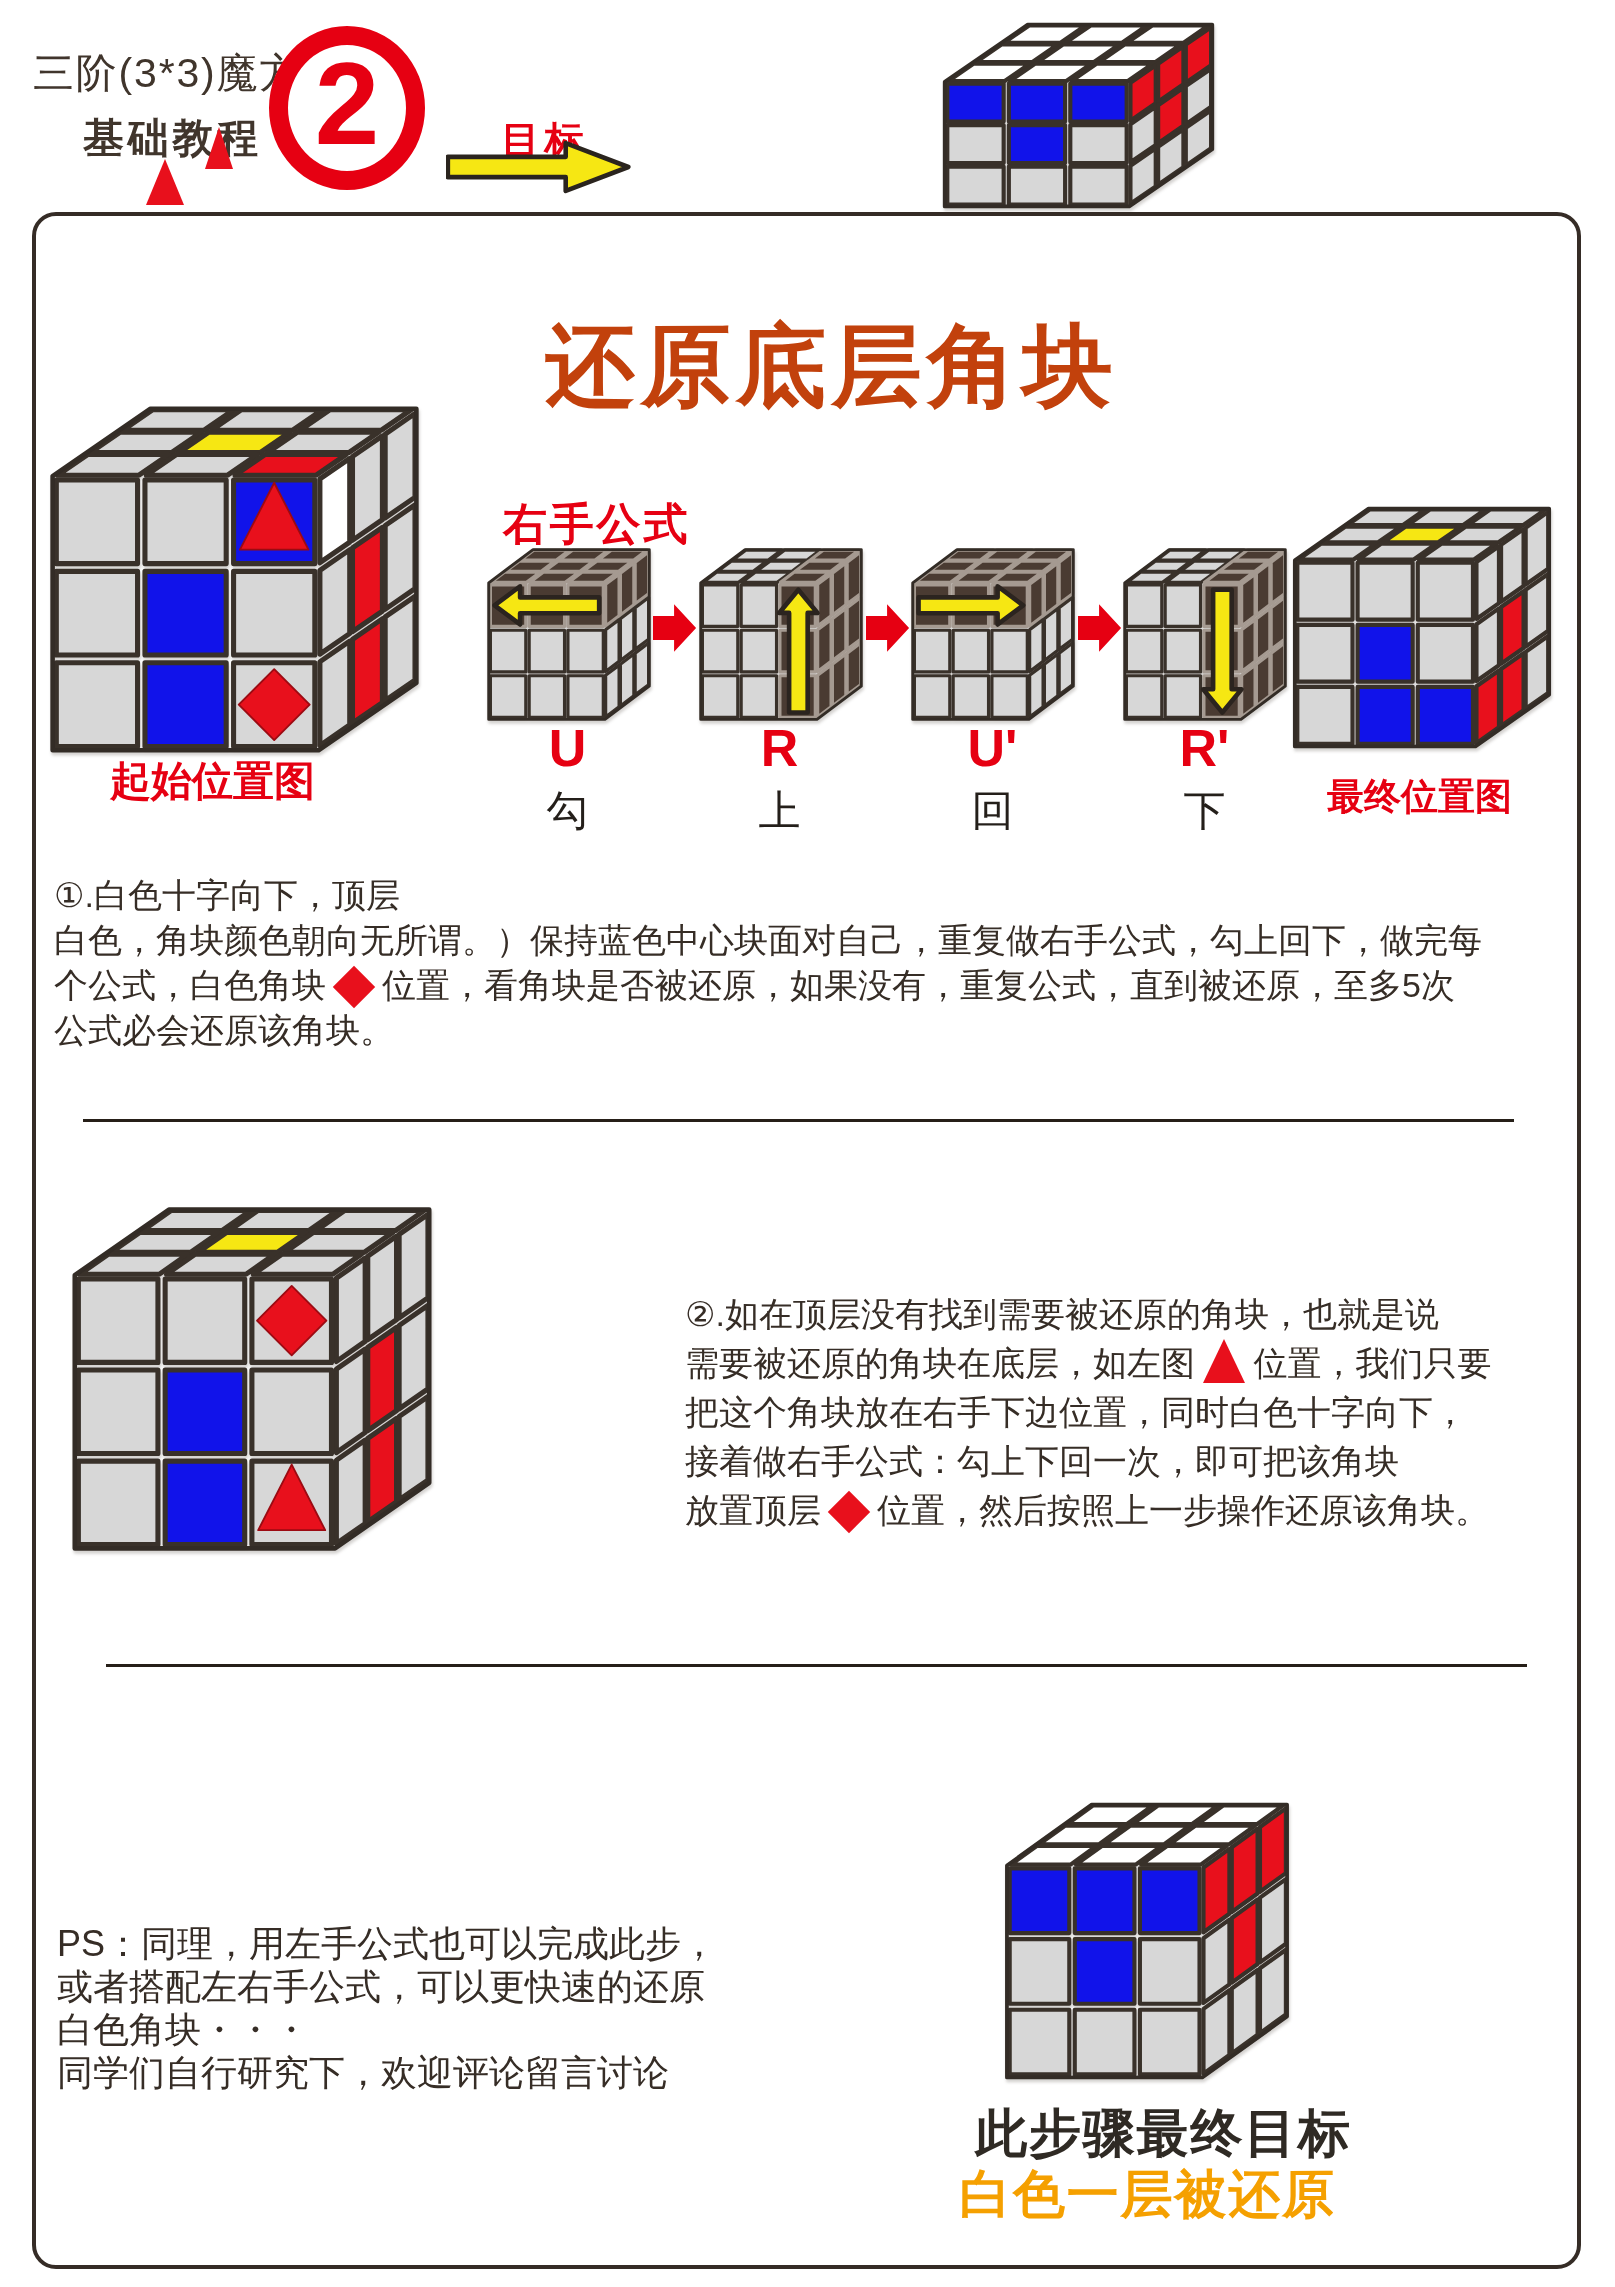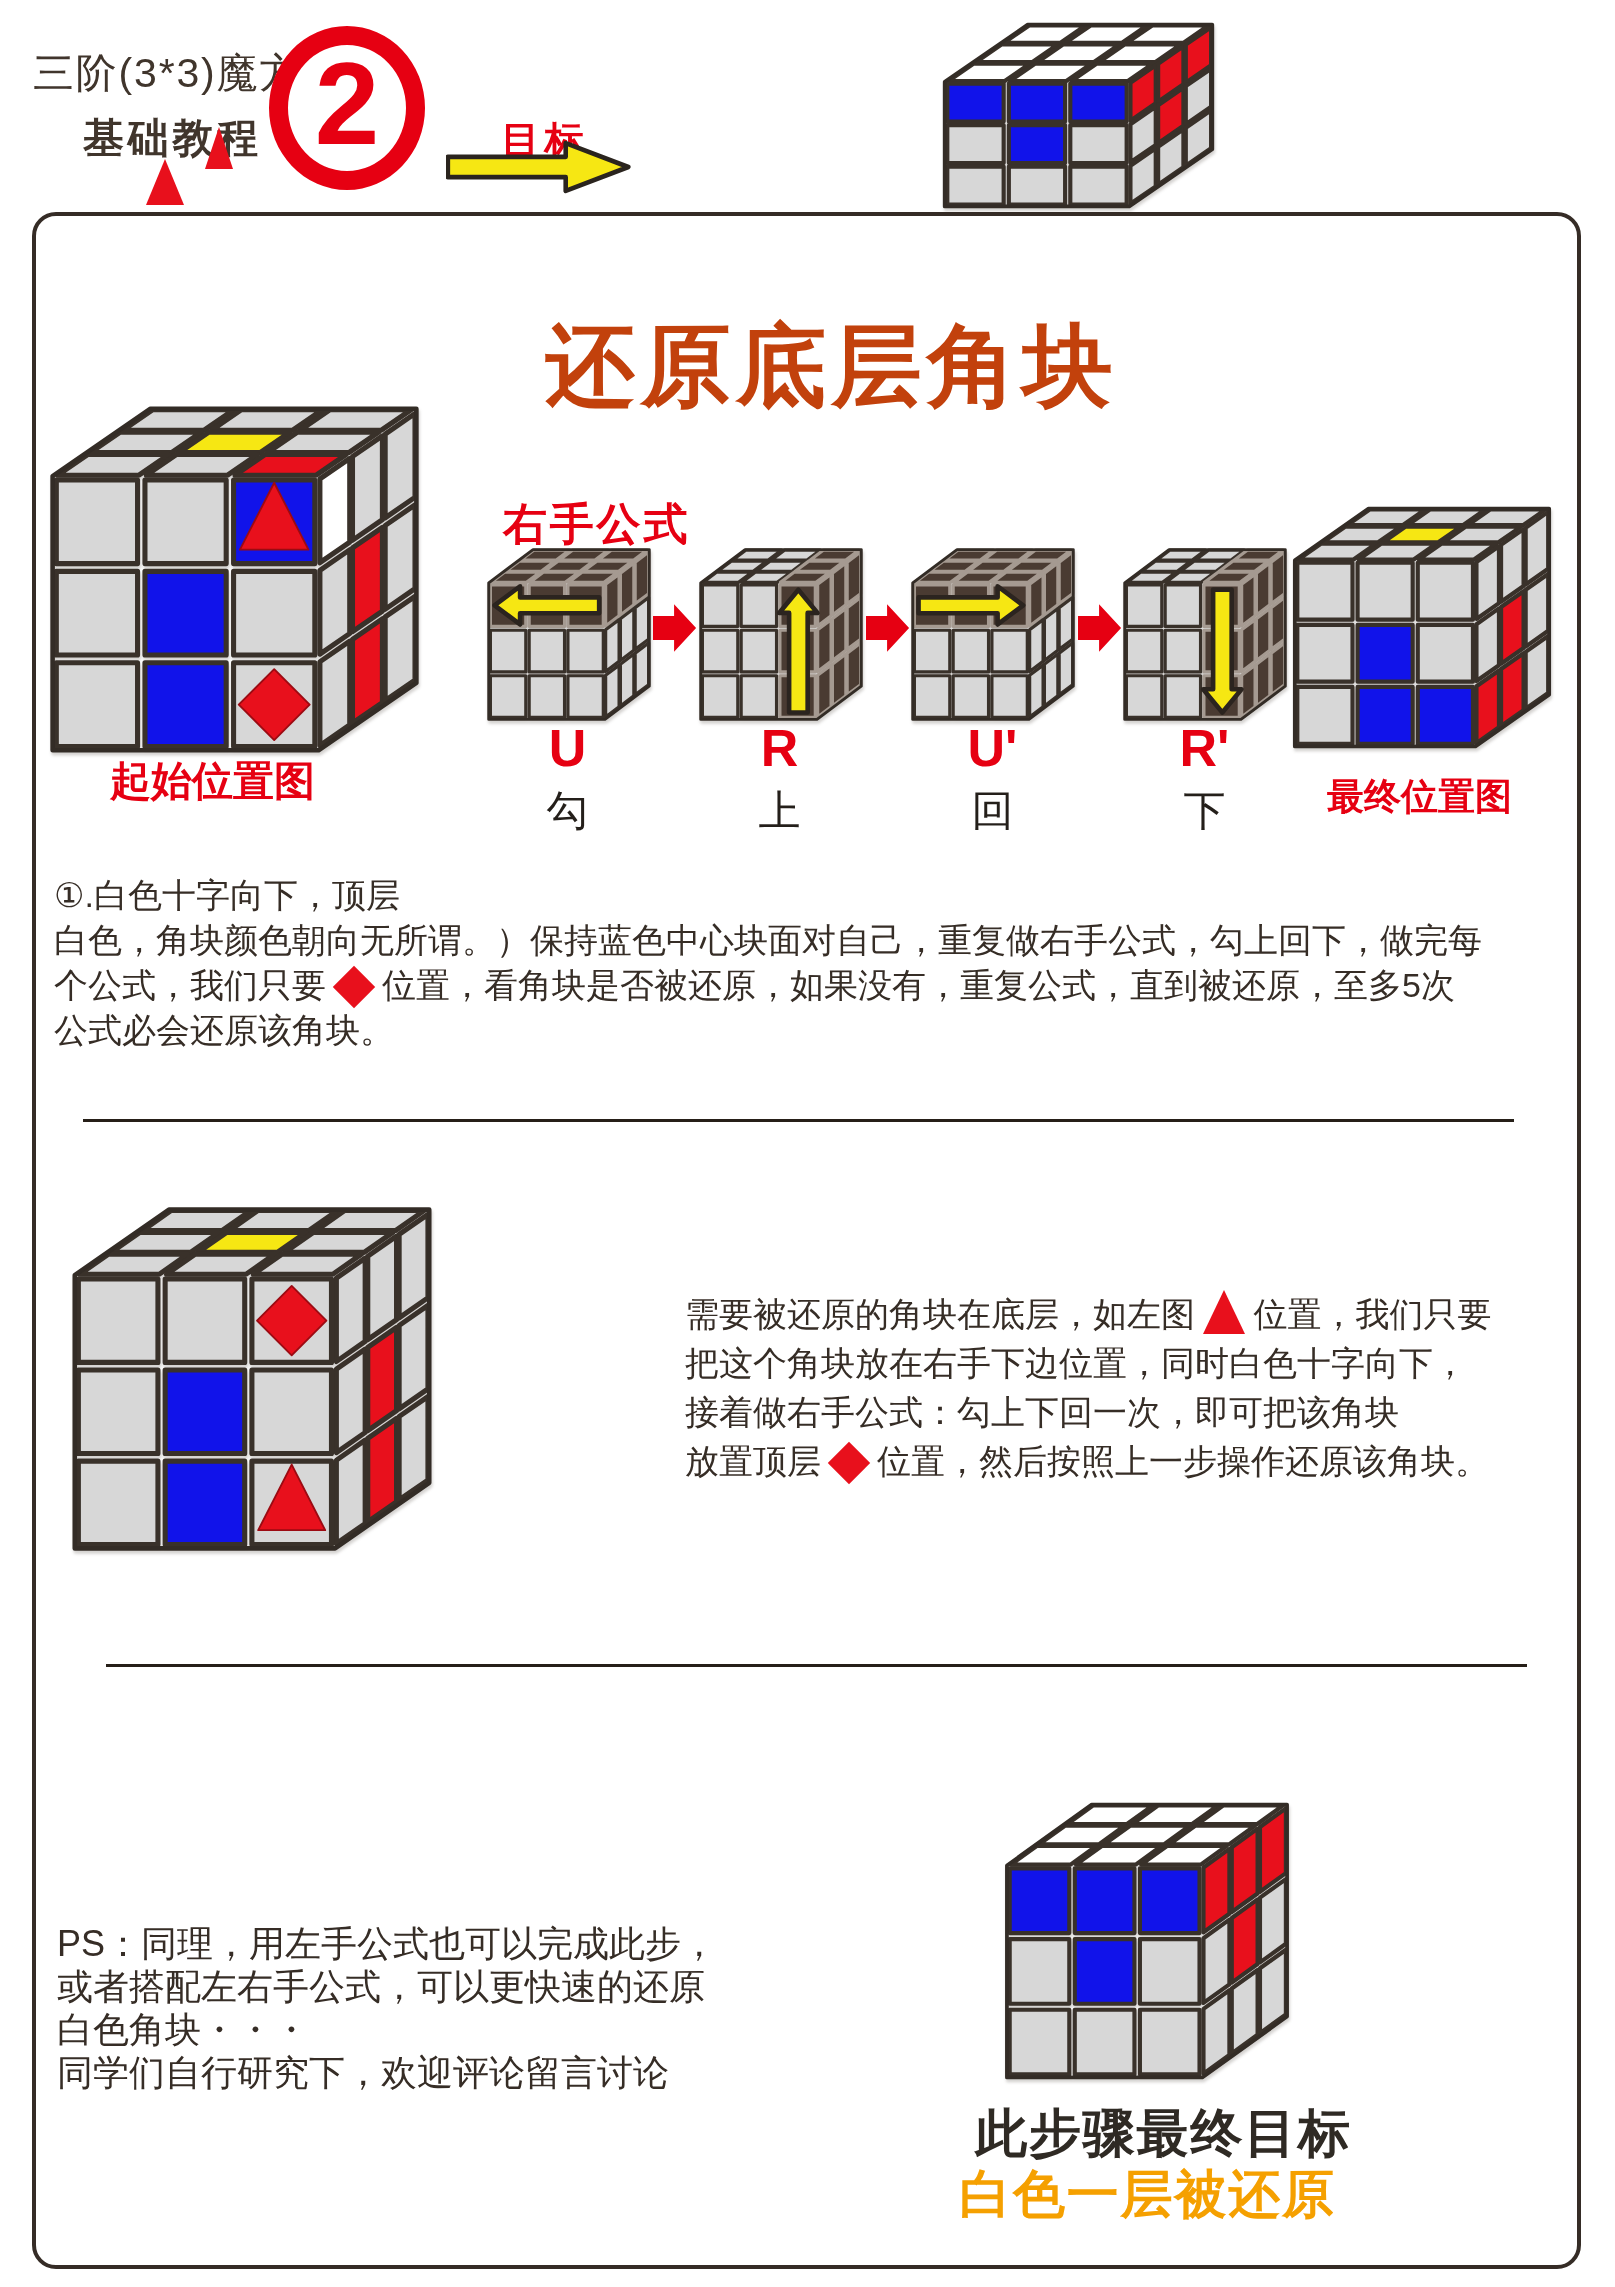--- a/index.html
+++ b/index.html
@@ -310,21 +310,21 @@
         <polygon points="73.1,198.5 132.9,198.5 132.9,260.2 73.1,260.2" fill="#1113ea" stroke="#39312a" stroke-width="4.5" stroke-linejoin="round"></polygon>
         <polygon points="138.4,198.5 198.3,198.5 198.3,260.2 138.4,260.2" fill="#1113ea" stroke="#39312a" stroke-width="4.5" stroke-linejoin="round"></polygon>
         <polygon points="85.0,5.0 281.0,5.0 281.0,5.0 281.0,207.0 201.0,263.0 5.0,263.0 5.0,61.0 5.0,61.0" fill="none" stroke="#332c26" stroke-width="4.05" stroke-linejoin="round"></polygon>
       </svg></div>
   <div class="abs caption cap-end">最终位置图</div>
 
   <div class="abs para" style="left:54px;top:873px;width:1514px;">
     <div class="tline"><span>①.白色十字向下，顶层</span></div>
     <div class="tline"><span>白色，角块颜色朝向无所谓。）保持蓝色中心块面对自己，重复做右手公式，勾上回下，做完每</span></div>
     <div class="tline">
-      <span>个公式，我们只要</span><span class="dia-inline"></span><span>位置，看角块是否被还原，如果没有，重复公式，直到被还原，至多5次</span>
+      <span>个公式，白色角块</span><span class="dia-inline"></span><span>位置，看角块是否被还原，如果没有，重复公式，直到被还原，至多5次</span>
     </div>
     <div class="tline"><span>公式必会还原该角块。</span></div>
   </div>
 
   <div class="abs divider" style="left:83px;top:1119px;width:1431px;"></div>
 
   <div class="cube" id="cube-mid" style="left: 70px; top: 1205px;"><svg width="364" height="348" viewBox="0 0 394 377">
         <polygon points="109.5,6.0 195.6,6.0 164.5,27.7 78.4,27.7" fill="#d7d7d7" stroke="#39312a" stroke-width="5.5" stroke-linejoin="round"></polygon>
         <polygon points="203.5,6.0 289.6,6.0 258.5,27.7 172.4,27.7" fill="#d7d7d7" stroke="#39312a" stroke-width="5.5" stroke-linejoin="round"></polygon>
         <polygon points="297.5,6.0 383.6,6.0 352.5,27.7 266.4,27.7" fill="#d7d7d7" stroke="#39312a" stroke-width="5.5" stroke-linejoin="round"></polygon>
@@ -350,20 +350,21 @@
         <polygon points="102.9,178.8 189.1,178.8 189.1,269.2 102.9,269.2" fill="#1113ea" stroke="#39312a" stroke-width="5.5" stroke-linejoin="round"></polygon>
         <polygon points="196.9,178.8 283.1,178.8 283.1,269.2 196.9,269.2" fill="#d7d7d7" stroke="#39312a" stroke-width="5.5" stroke-linejoin="round"></polygon>
         <polygon points="8.9,277.5 95.1,277.5 95.1,367.9 8.9,367.9" fill="#d7d7d7" stroke="#39312a" stroke-width="5.5" stroke-linejoin="round"></polygon>
         <polygon points="102.9,277.5 189.1,277.5 189.1,367.9 102.9,367.9" fill="#1113ea" stroke="#39312a" stroke-width="5.5" stroke-linejoin="round"></polygon>
         <polygon points="196.9,277.5 283.1,277.5 283.1,367.9 196.9,367.9" fill="#d7d7d7" stroke="#39312a" stroke-width="5.5" stroke-linejoin="round"></polygon>
         <polygon points="107.0,5.0 389.0,5.0 389.0,5.0 389.0,301.0 287.0,372.0 5.0,372.0 5.0,76.0 5.0,76.0" fill="none" stroke="#332c26" stroke-width="4.95" stroke-linejoin="round"></polygon>
         <polygon points="240.0,87.7 277.6,125.3 240.0,162.9 202.4,125.3" fill="#e8101c" stroke="#9c0a12" stroke-width="2" stroke-linejoin="round"></polygon>
         <polygon points="240.0,281.2 203.7,352.3 276.3,352.3" fill="#e8101c" stroke="#9c0a12" stroke-width="2" stroke-linejoin="round"></polygon>
       </svg></div>
   <div class="abs para para2" style="left:685px;top:1290px;width:904px;">
+    <div class="tline"><span>②.如在顶层没有找到需要被还原的角块，也就是说</span></div>
     <div class="tline">
       <span>需要被还原的角块在底层，如左图</span><span class="tri-inline"></span><span>位置，我们只要</span>
     </div>
     <div class="tline"><span>把这个角块放在右手下边位置，同时白色十字向下，</span></div>
     <div class="tline"><span>接着做右手公式：勾上下回一次，即可把该角块</span></div>
     <div class="tline">
       <span>放置顶层</span><span class="dia-inline"></span><span>位置，然后按照上一步操作还原该角块。</span>
     </div>
   </div>
 

